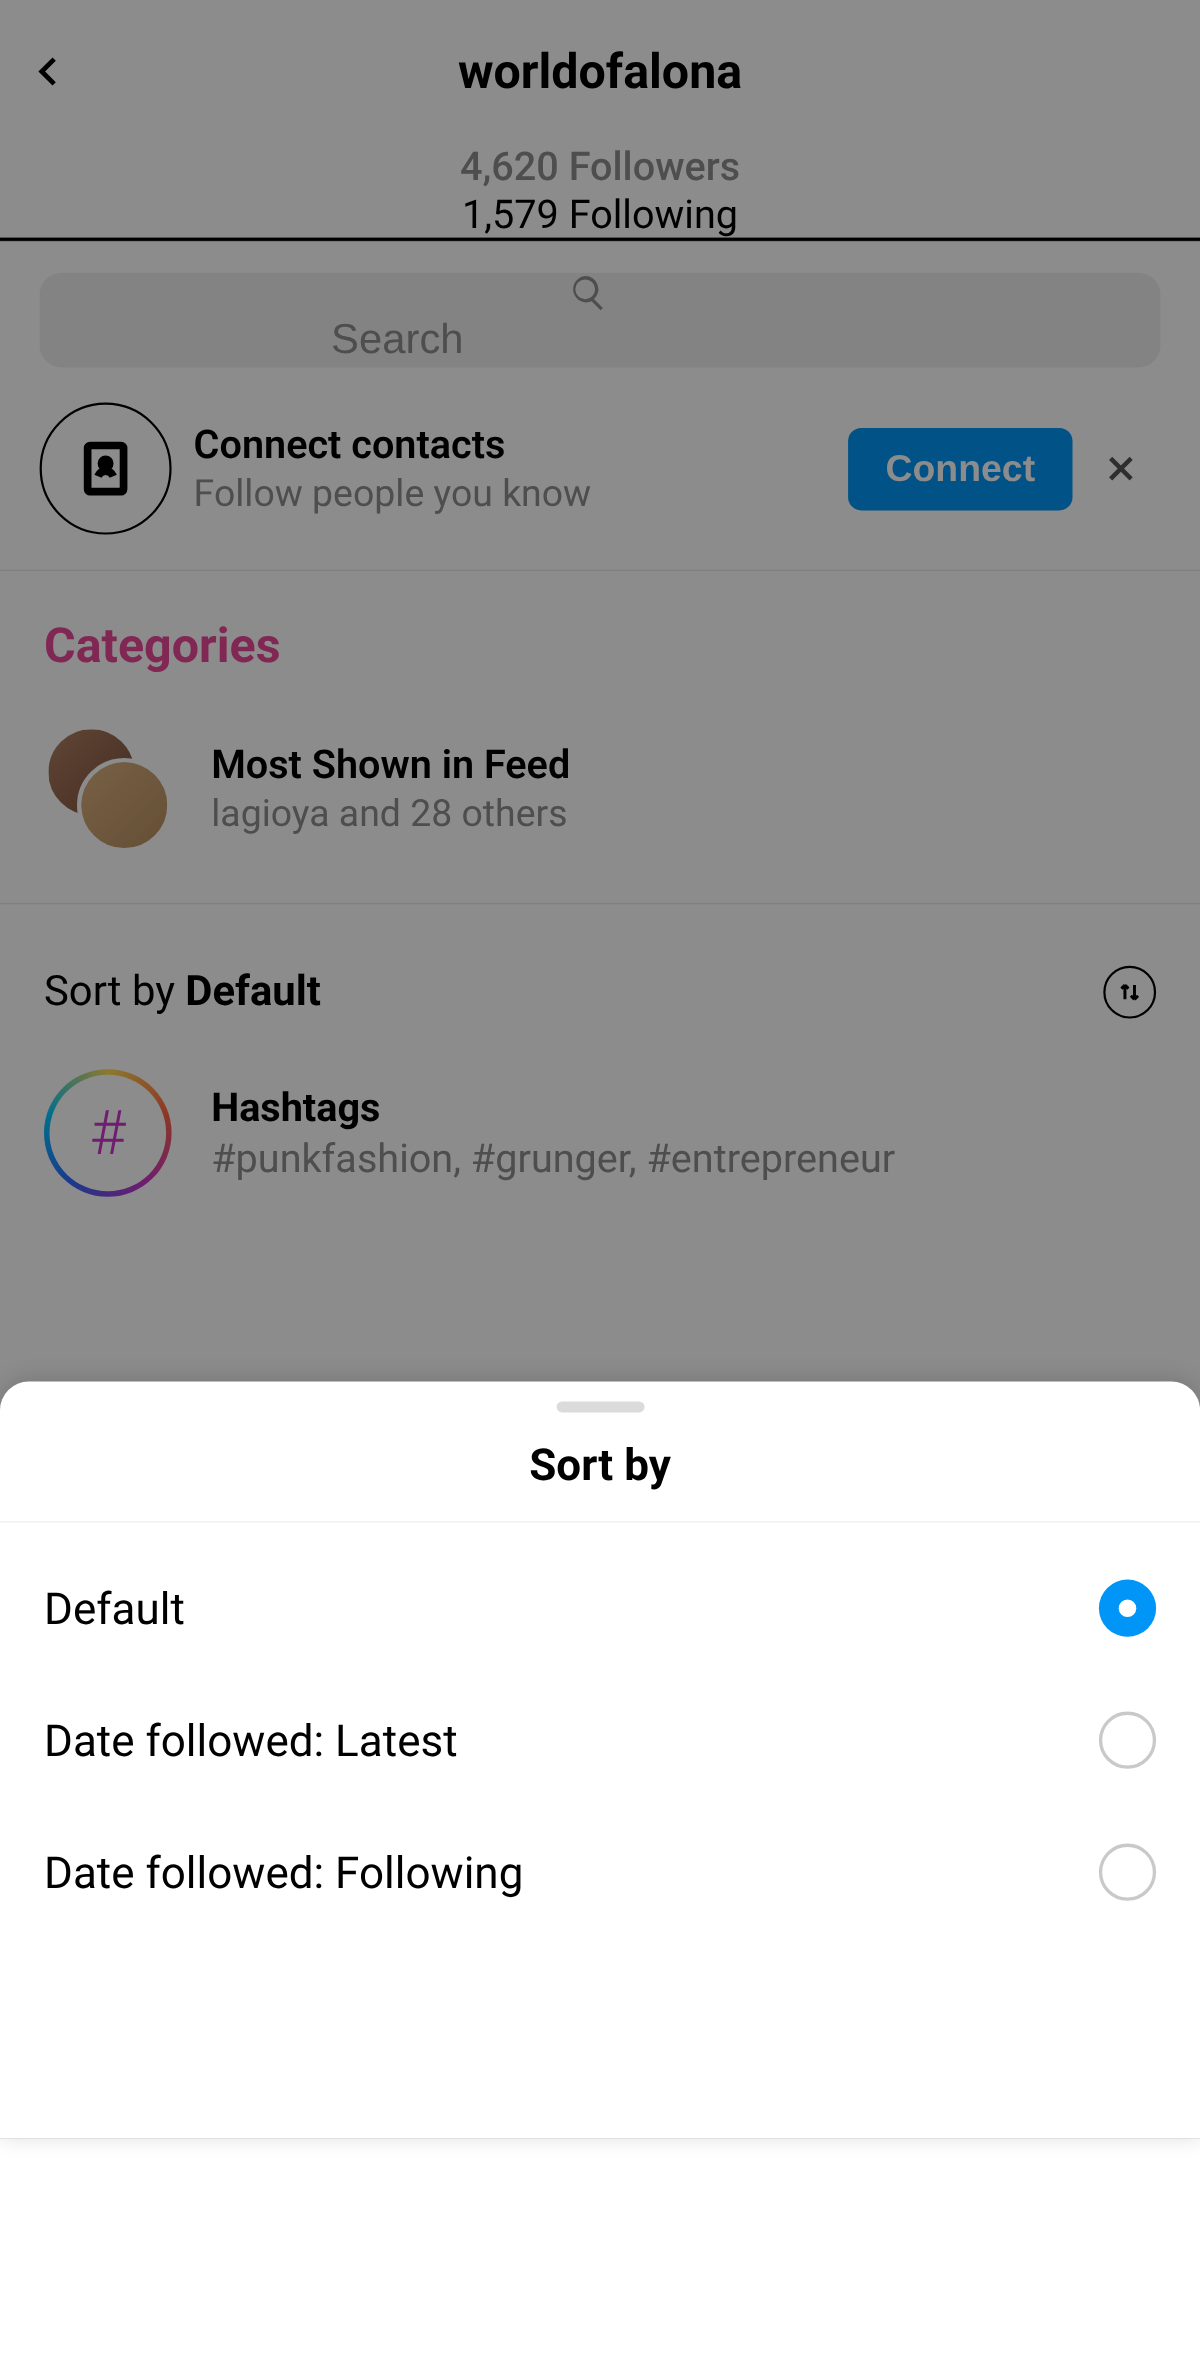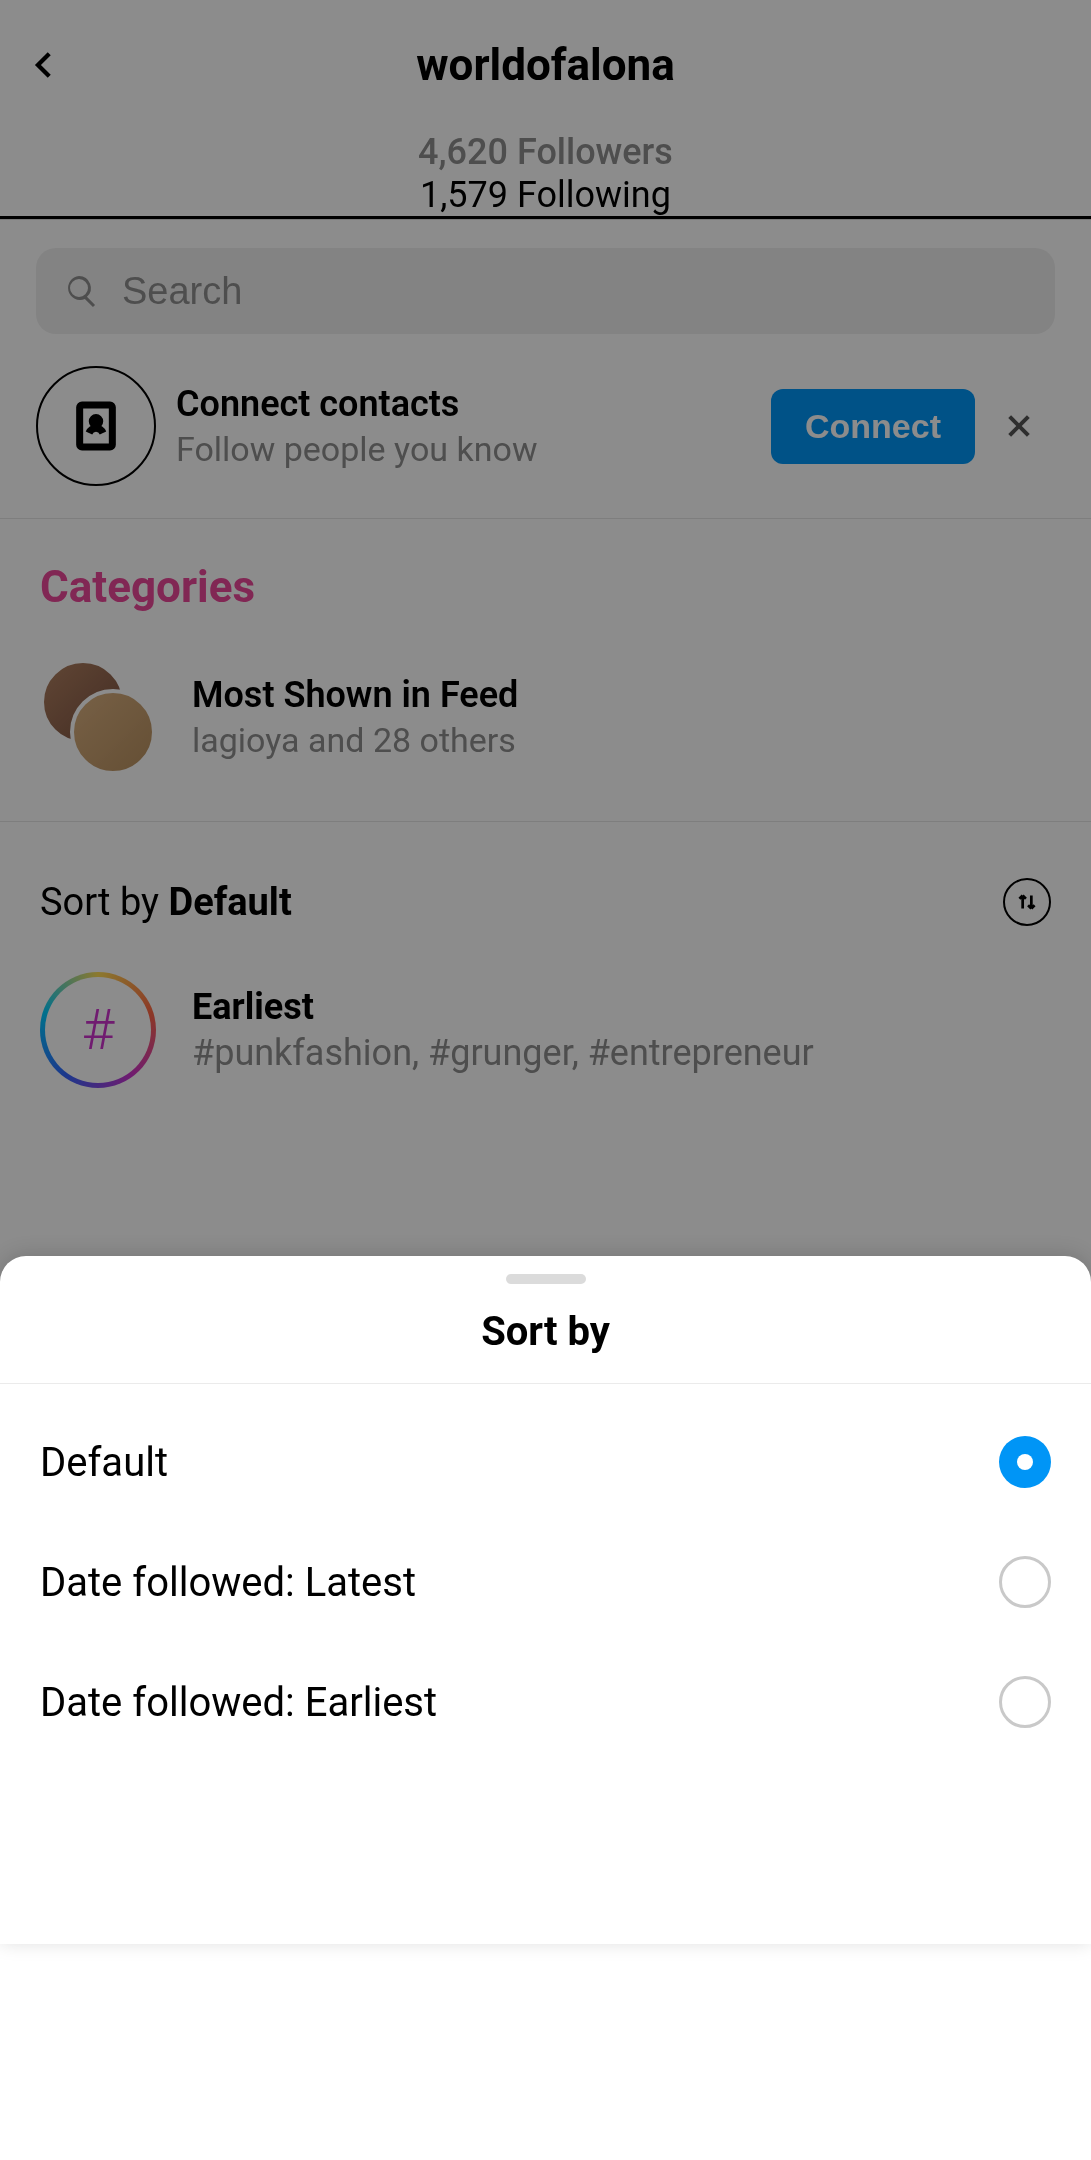--- a/index.html
+++ b/index.html
@@ -9,21 +9,21 @@
   .dim { position:absolute; inset:0; background:rgba(0,0,0,0.45); z-index:5; pointer-events:none; }
   .page { position:relative; z-index:1; }
   .header { display:flex; align-items:center; height:130px; }
   .back { width:90px; display:flex; align-items:center; justify-content:center; }
   .back svg { width:34px; height:34px; stroke:#000; stroke-width:3; fill:none; }
   .title { flex:1; text-align:center; font-size:44px; font-weight:700; color:#000; margin-left:-90px; }
   .tabs { display:flex; height:90px; border-bottom:1px solid #dbdbdb;flex-direction:column; }
   .tab { flex:1; display:flex; align-items:center; justify-content:center; font-size:36px; color:#8e8e8e; font-weight:500; }
   .tab.active { color:#000; font-weight:400; border-bottom:3px solid #000; }
   .search-wrap { padding:28px 36px 0 36px; }
-  .search { background:#efefef; border-radius:20px; height:86px; display:flex; align-items:center; padding:0 28px; }
+  .search { background:#efefef; border-radius:20px; height:86px; display:flex; align-items:center; padding:0 28px;flex-direction:column; }
   .search svg { width:36px; height:36px; fill:#8e8e8e; margin-right:22px; }
   .search input { border:none; background:transparent; font-size:38px; outline:none; flex:1; color:#000; }
   .search input::placeholder { color:#8e8e8e; }
   .connect-row { display:flex; align-items:center; padding:32px 36px; border-bottom:1px solid #e6e6e6; }
   .connect-circle { width:120px; height:120px; border:2px solid #000; border-radius:50%; display:flex; align-items:center; justify-content:center; flex-shrink:0; }
   .connect-circle svg { width:56px; height:56px; fill:none; stroke:#000; stroke-width:3; }
   .connect-text { flex:1; margin-left:20px; }
   .connect-text .t1 { font-size:36px; font-weight:600; color:#000; }
   .connect-text .t2 { font-size:34px; color:#8e8e8e; margin-top:4px; }
   .connect-btn { background:#0095f6; color:#fff; font-size:34px; font-weight:600; border:none; border-radius:12px; padding:18px 34px; }
@@ -138,21 +138,21 @@
       </div>
     </div>
 
     <div class="hash-row">
       <div class="hash-circle">
         <div class="hash-ring">
             <div class="hash-inner">#</div>
           </div>
       </div>
       <div class="hash-text">
-        <div class="t1">Earliest</div>
+        <div class="t1">Hashtags</div>
         <div class="t2">#punkfashion, #grunger, #entrepreneur</div>
       </div>
     </div>
 
   </div>
 
   <div class="dim"></div>
 
   <div class="sheet">
     <div class="handle"></div>
@@ -161,18 +161,18 @@
     <div class="options">
       <div class="opt">
         <div class="opt-label">Default</div>
         <div class="radio selected"></div>
       </div>
       <div class="opt">
         <div class="opt-label">Date followed: Latest</div>
         <div class="radio"></div>
       </div>
       <div class="opt">
-        <div class="opt-label">Date followed: Earliest</div>
+        <div class="opt-label">Date followed: Following</div>
         <div class="radio"></div>
       </div>
     </div>
   </div>
 </div>
 
 </body></html>

